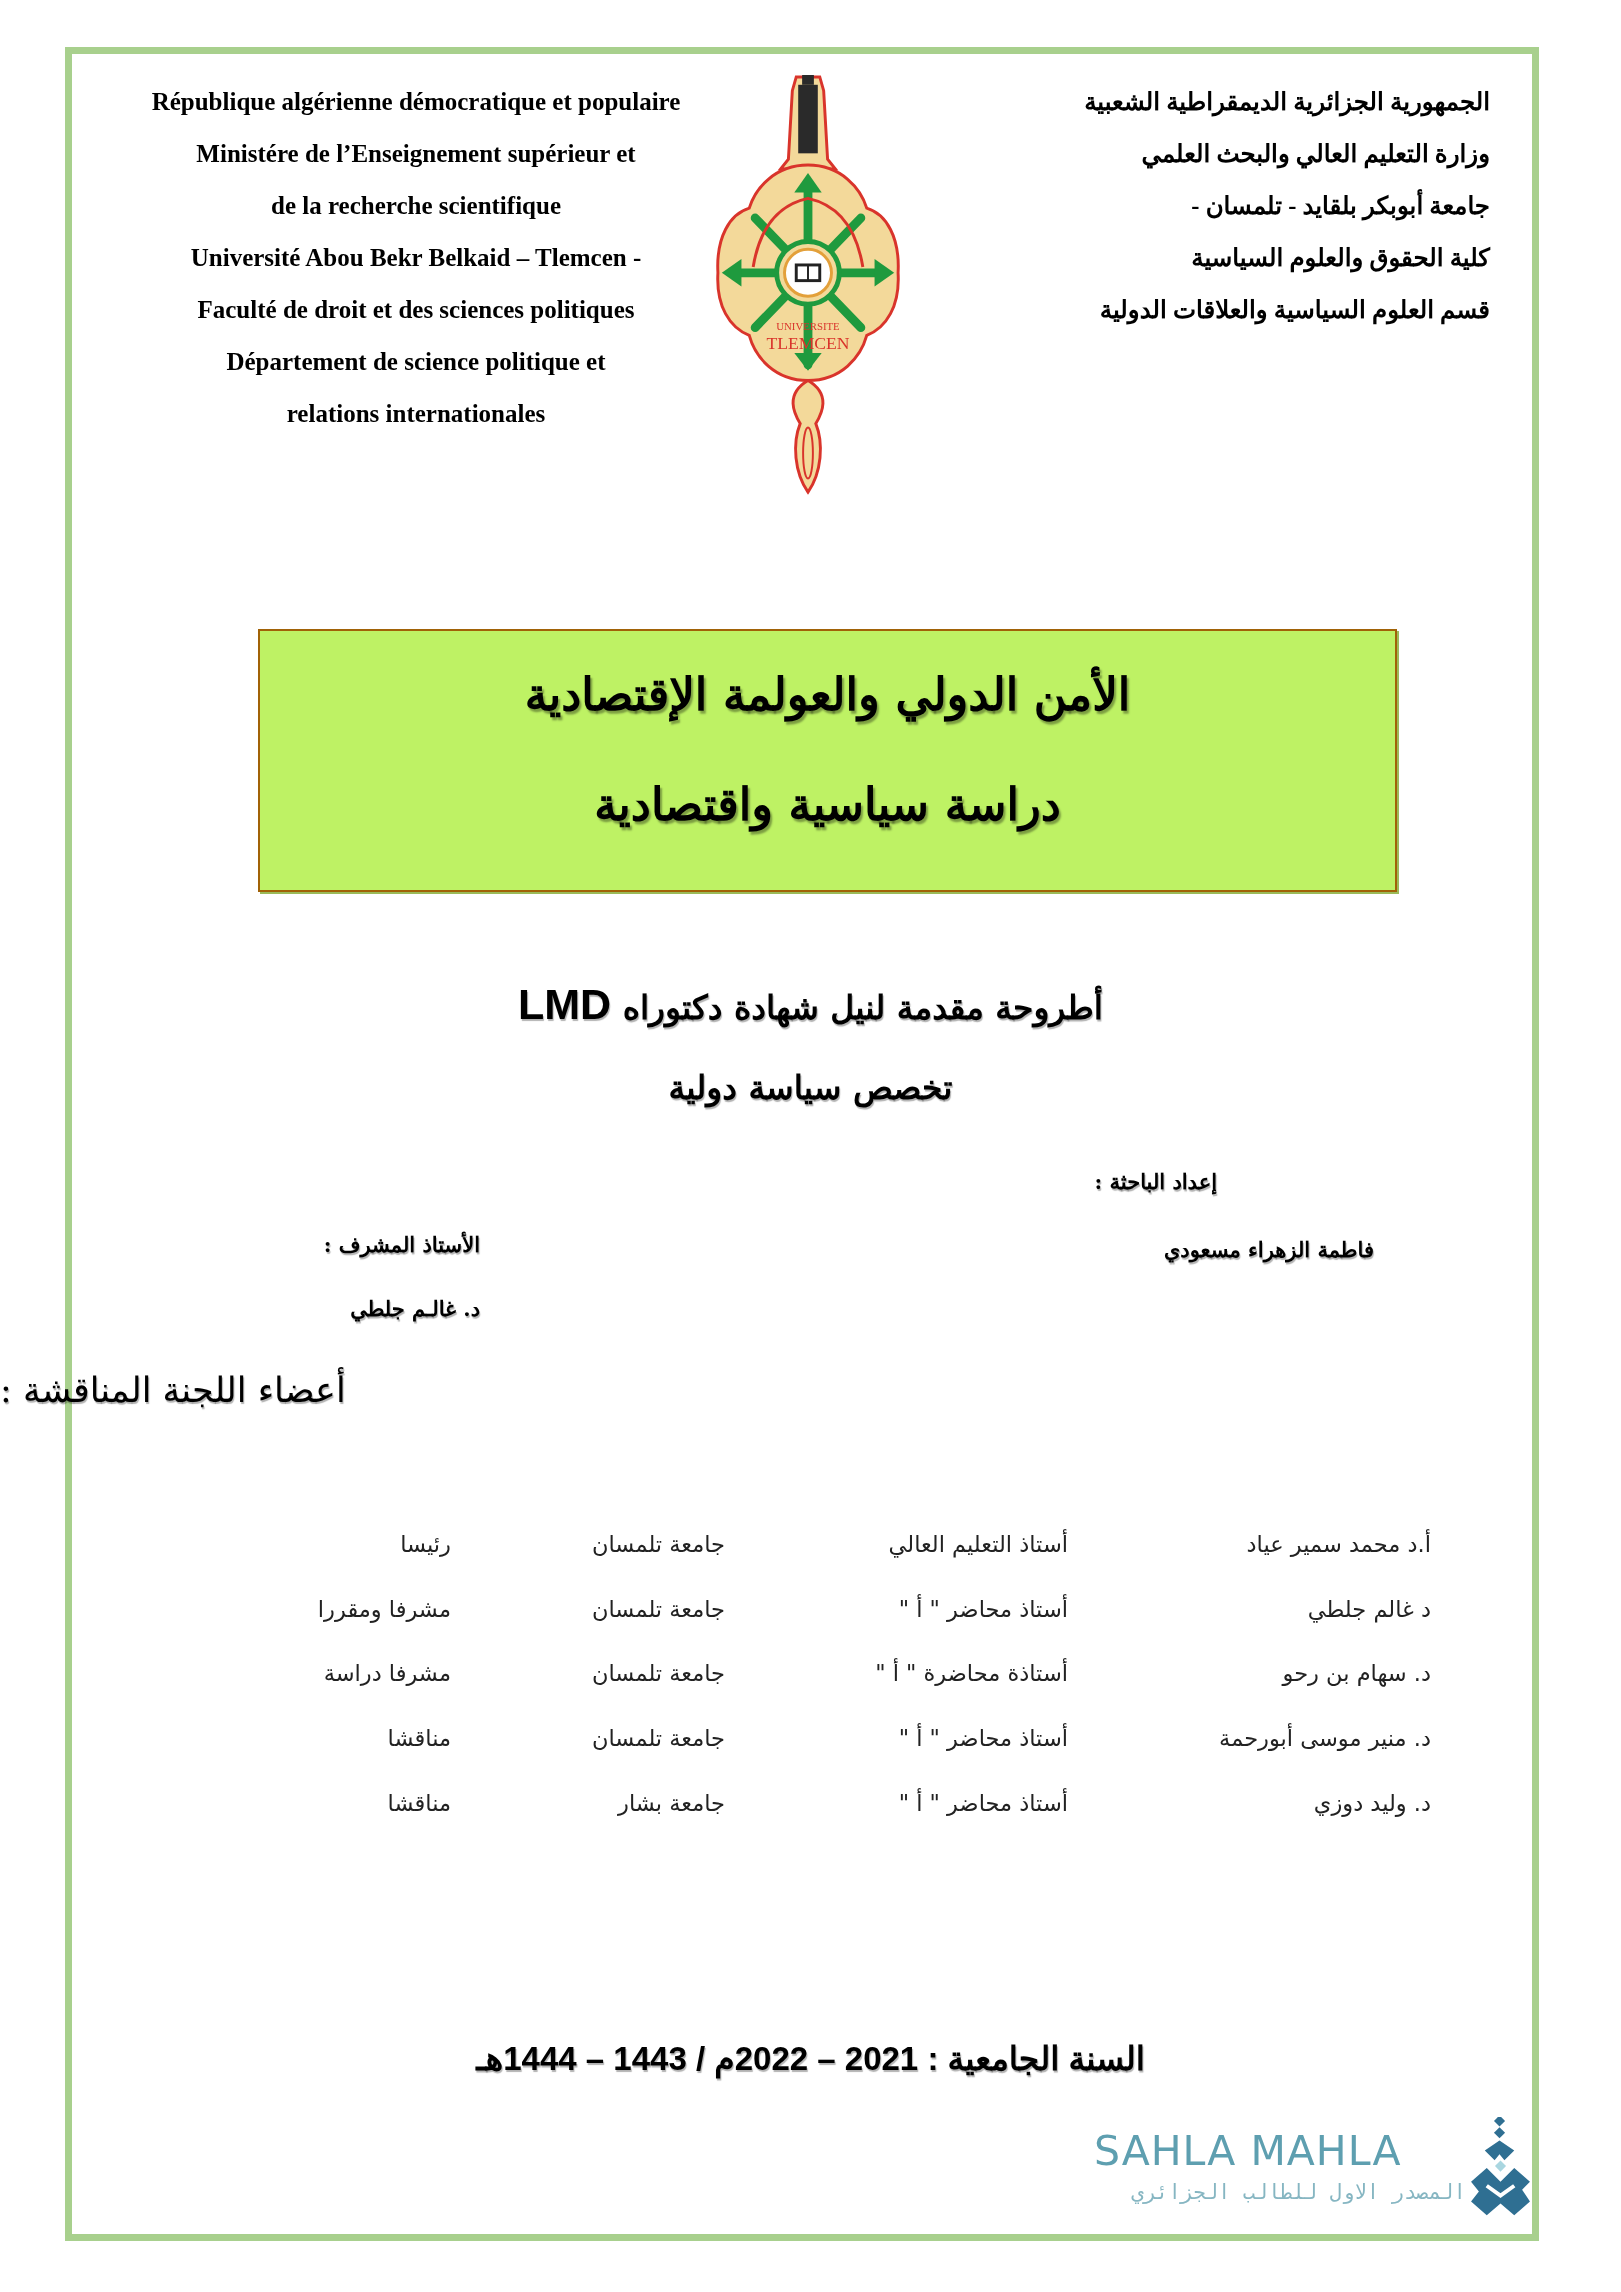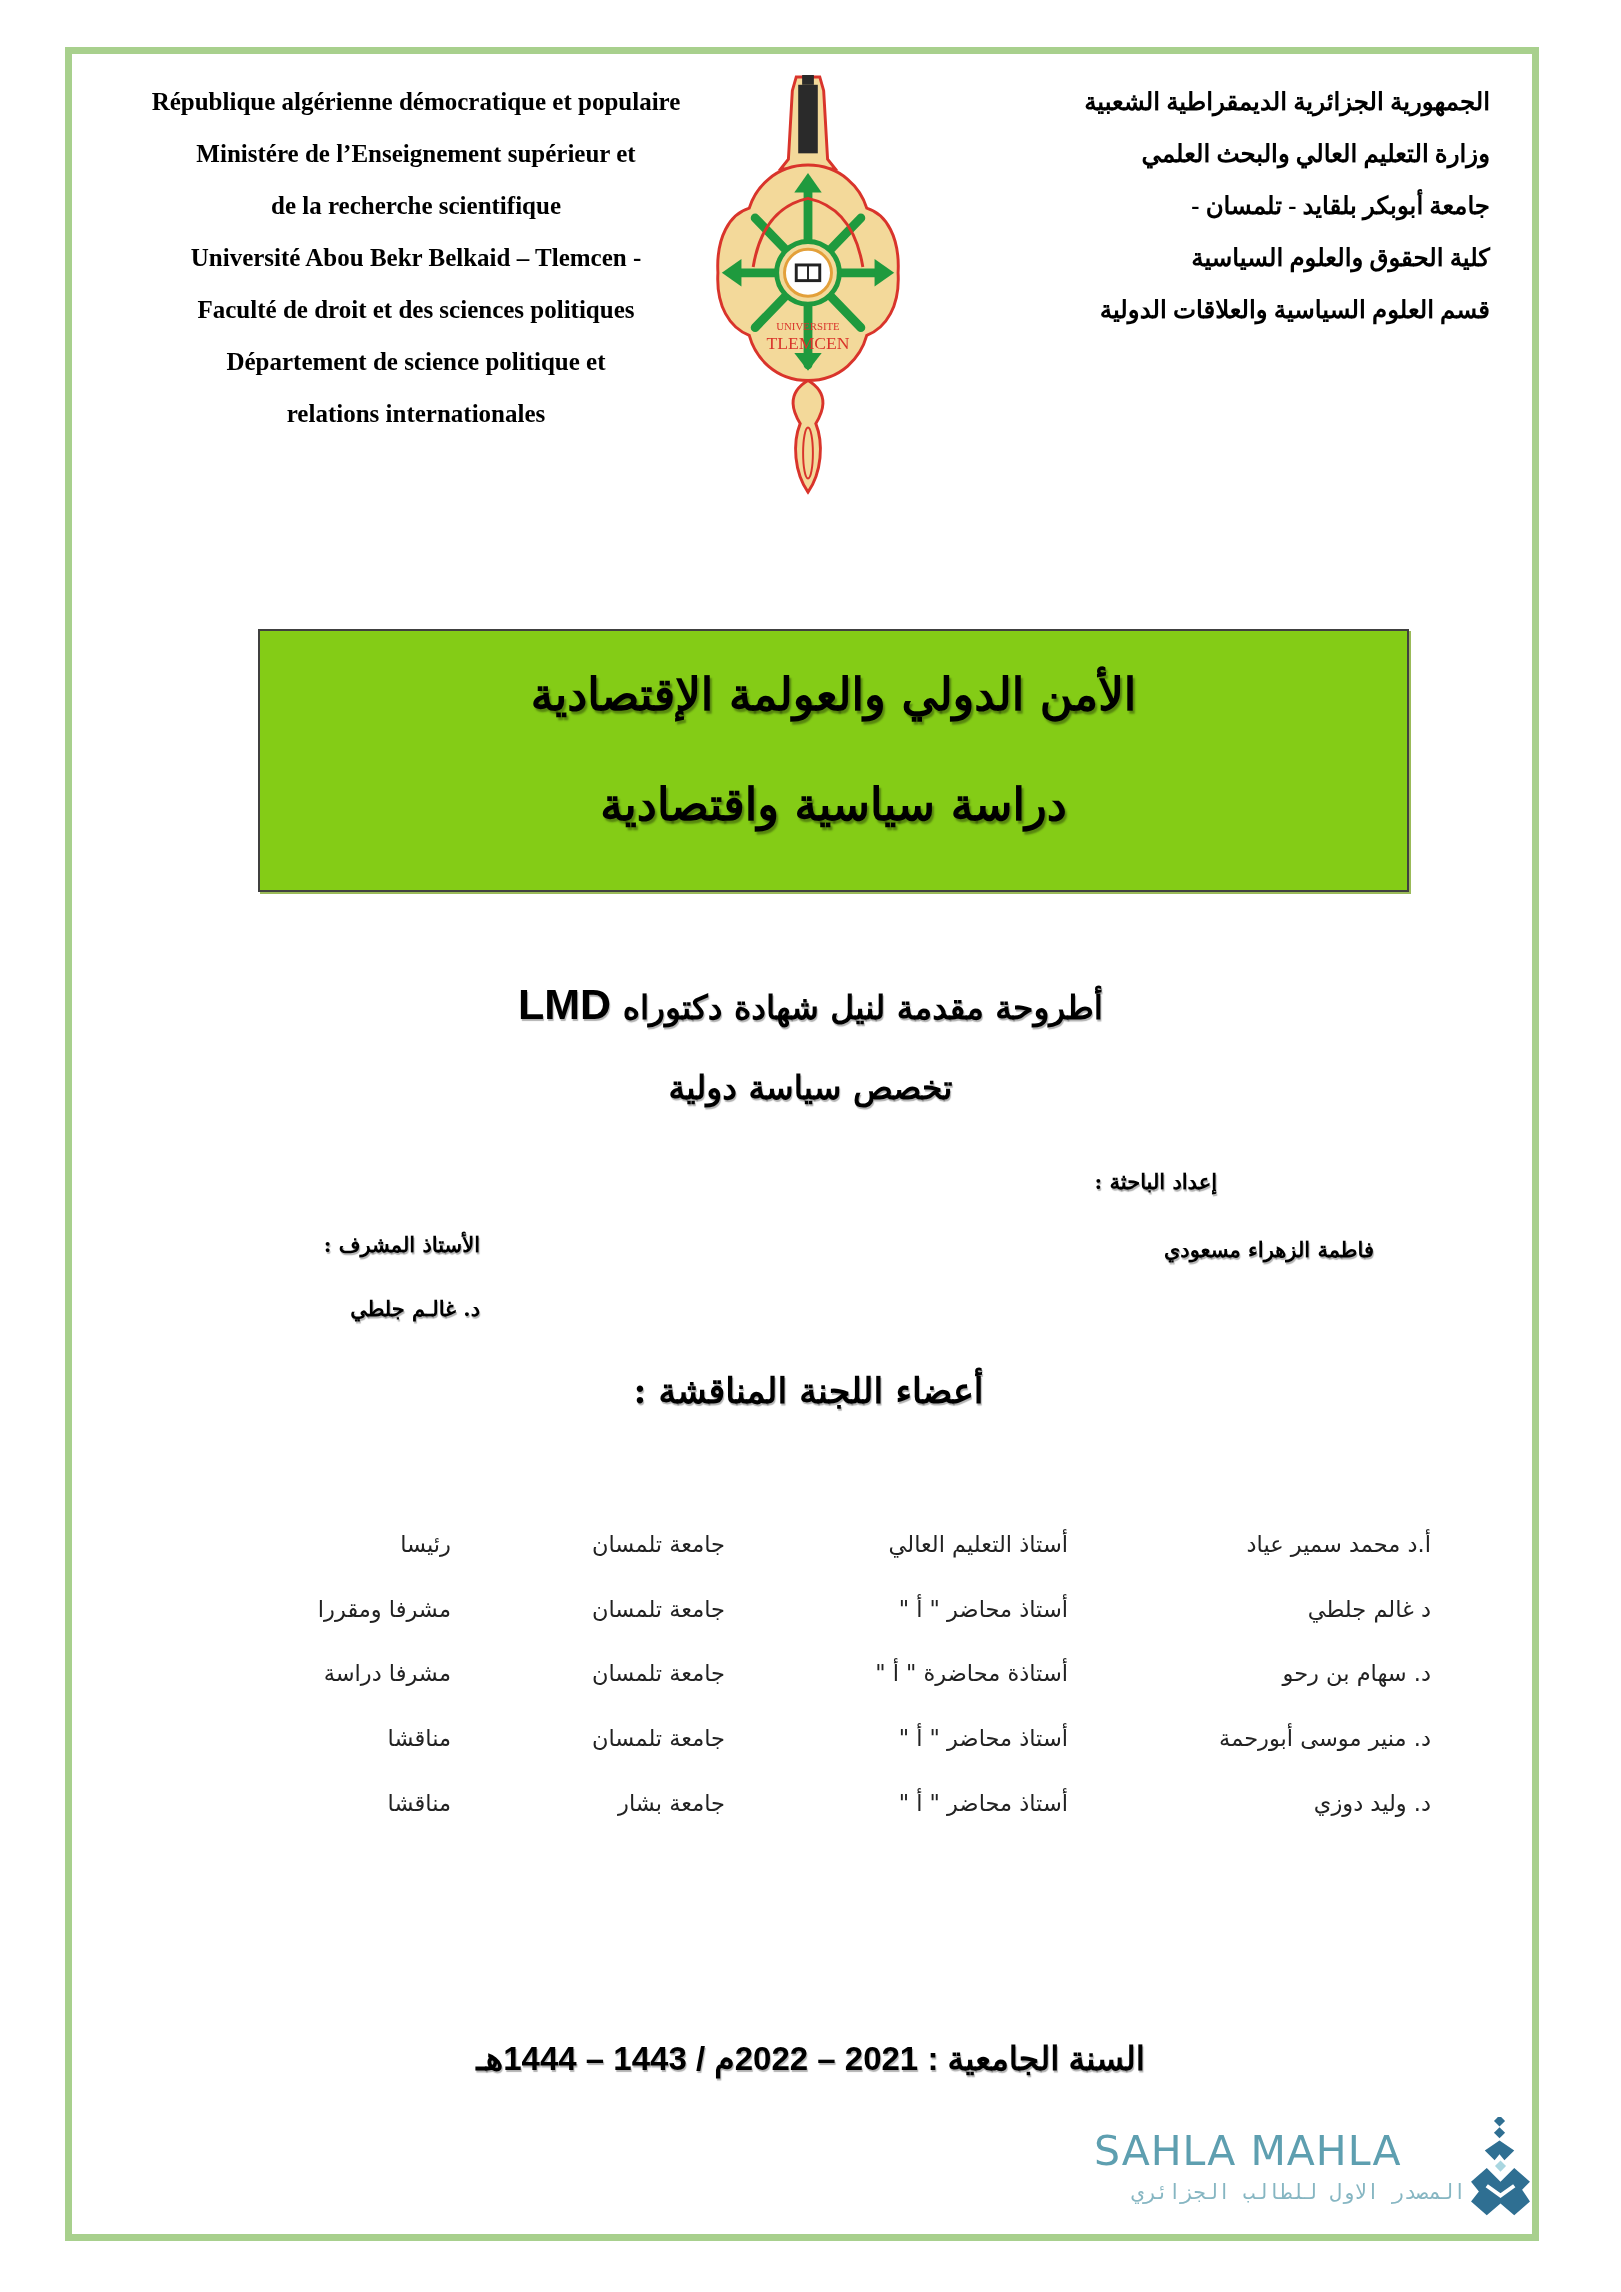--- a/index.html
+++ b/index.html
@@ -3,28 +3,28 @@
 <meta charset="utf-8">
 <style>
   html, body { margin:0; padding:0; background:#ffffff; }
   body { width:1621px; height:2293px; position:relative; overflow:hidden; font-family:"DejaVu Sans", sans-serif; color:#000; }
   .frame { position:absolute; left:65px; top:47px; width:1460px; height:2180px; border:7.8px solid #a8d08d; }
   .fr-left { position:absolute; left:73px; top:76px; width:686px; text-align:center; font-family:"Liberation Serif", serif; font-weight:bold; font-size:25px; }
   .fr-left div { height:52px; line-height:52px; white-space:nowrap; }
   .ar-right { position:absolute; right:131px; top:76px; width:549px; text-align:right; direction:rtl; font-family:Liberation Serif, serif; font-weight:bold; font-size:24.5px; }
   .ar-right div { height:52px; line-height:52px; white-space:nowrap; }
   .logo { position:absolute; left:714px; top:71px; width:188px; height:431px; }
-  .title-box { position:absolute; left:258px; top:629px; width:1135px; height:259px; background:#84cc16; border:2px solid #404040; box-shadow:2px 2px 0 #9bbb59;padding-left:12px; }
+  .title-box { position:absolute; left:258px; top:629px; width:1135px; height:259px; background:#bef264; border:2px solid #a16207; box-shadow:2px 2px 0 #9bbb59; }
   .title-box .t { position:absolute; left:0; right:0; text-align:center; direction:rtl; font-family:"DejaVu Serif", serif; font-weight:bold; font-size:45px; text-shadow:2px 2.9px 2px rgba(0,0,0,0.35); }
   .t1 { top:37px; } .t2 { top:147px; }
   .thesis { position:absolute; left:0; right:0; top:980px; text-align:center; direction:rtl; font-family:"DejaVu Serif", serif; font-weight:bold; font-size:33px; text-shadow:1px 2px 1px rgba(0,0,0,0.3); }
   .thesis .lmd { font-family:"Liberation Sans", sans-serif; font-size:43px; }
   .spec { position:absolute; left:0; right:0; top:1068px; text-align:center; direction:rtl; font-family:"DejaVu Serif", serif; font-weight:bold; font-size:33px; text-shadow:1px 2px 1px rgba(0,0,0,0.3); }
   .lbl { position:absolute; direction:rtl; font-family:"DejaVu Serif", serif; font-weight:bold; font-size:21px; white-space:nowrap; text-shadow:1px 2px 1px rgba(0,0,0,0.3); }
-  .committee-title { position:absolute; left:0; right:4px; top:1370px; text-align:center; direction:rtl; font-family:"DejaVu Serif", serif; font-weight:bold; font-size:35px; text-shadow:1px 2px 1px rgba(0,0,0,0.3); }
+  .committee-title { position:absolute; left:0; right:4px; top:1370px; text-align:left; direction:rtl; font-family:"DejaVu Serif", serif; font-weight:normal; font-size:35px; text-shadow:1px 2px 1px rgba(0,0,0,0.3); }
   .cm-row { position:absolute; left:235px; width:1196px; height:49px; direction:rtl; font-family:"DejaVu Sans", sans-serif; font-size:22.5px; color:#222; }
   .cm-row span { position:absolute; top:0; white-space:nowrap; text-align:right; }
   .c-name { right:0; }
   .c-rank { right:363px; }
   .c-uni  { right:706px; }
   .c-role { right:980px; }
   .year { position:absolute; left:0; right:0; top:2039px; text-align:center; direction:rtl; font-family:"Liberation Sans", sans-serif; font-weight:bold; font-size:33px; text-shadow:1px 2px 1px rgba(0,0,0,0.3); }
   .brand { position:absolute; left:1088px; top:2127px; width:451px; height:98px; }
   .brand .name { position:absolute; left:5.9px; top:0; font-family:"DejaVu Sans", sans-serif; font-size:41px; color:#5e9fb0; letter-spacing:1px; }
   .brand .tag { position:absolute; left:5.9px; top:53px; width:372px; direction:rtl; text-align:right; font-family:Liberation Mono, monospace; font-size:20.6px; color:#86b6c2; }

